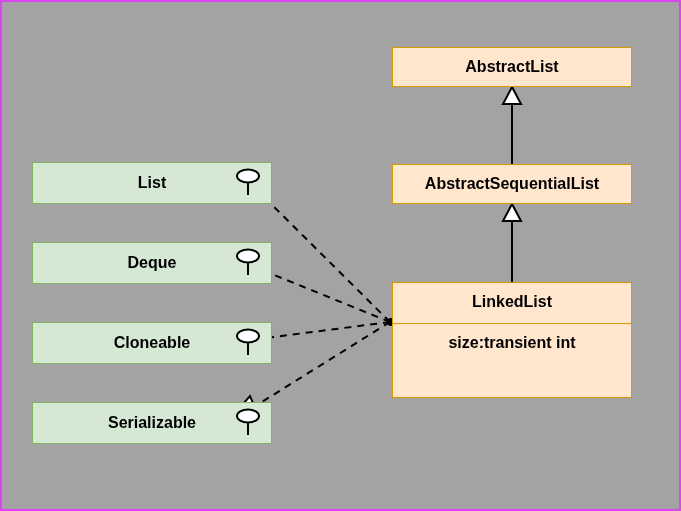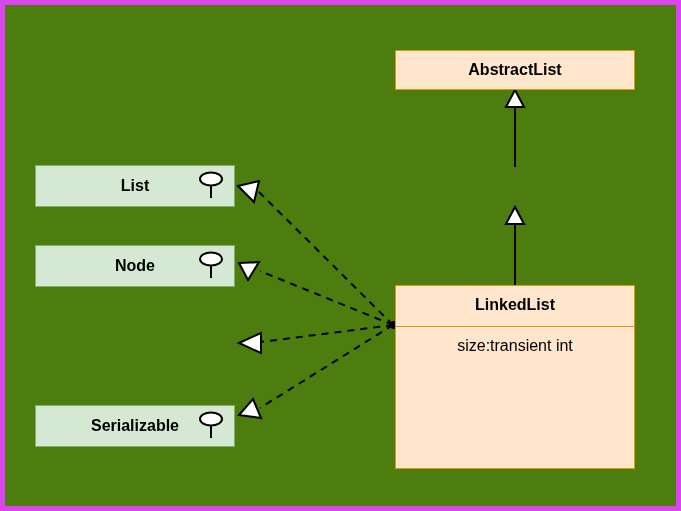--- a/index.html
+++ b/index.html
@@ -5,22 +5,22 @@
 <style>
   html, body {
     margin: 0;
     padding: 0;
     background: #ffffff;
   }
   #canvas {
     position: relative;
     width: 681px;
     height: 511px;
-    background: #4d7c0f;
-    border: 5px solid #d946ef;
+    background: #a3a3a3;
+    border: 2px solid #d946ef;
     box-sizing: border-box;
     overflow: hidden;
     font-family: "Liberation Sans", sans-serif;
   }
 
   
   #connectors {
     position: absolute;
     left: 0;
     top: 0;
@@ -45,28 +45,28 @@
     color: #000000;
     font-size: 16px;
     white-space: nowrap;
     overflow: hidden;
   }
   .uml-class .row.title {
     font-weight: bold;
   }
   .uml-class .row.attr {
     border-top: 1px solid #d79b00;
-    font-weight: normal;
+    font-weight: bold;
   }
 
   
   .uml-interface {
     position: absolute;
     box-sizing: border-box;
-    width: 200px;
+    width: 240px;
     height: 42px;
     background: #d5e8d4;
     border: 1px solid #82b366;
     z-index: 2;
   }
   .uml-interface .iface-label {
     position: absolute;
     left: 0;
     right: 0;
     top: 0;
@@ -123,42 +123,52 @@
       <polygon points="234,410 248,394 256,413" fill="#ffffff" stroke="#000000" stroke-width="2" stroke-linejoin="miter"></polygon>
     </g>
 
     <circle cx="389" cy="320" r="4" fill="#000000"></circle>
   </svg>
 
   <div class="uml-class" style="left:390px; top:45px; width:240px; height:40px;">
     <div class="row title">AbstractList</div>
   </div>
 
+  <div class="uml-class" style="left:390px; top:162px; width:240px; height:40px;">
+    <div class="row title">AbstractSequentialList</div>
+  </div>
 
-  <div class="uml-class" style="left:390px; top:280px; width:240px; height:184px;">
+  <div class="uml-class" style="left:390px; top:280px; width:240px; height:116px;">
     <div class="row title">LinkedList</div>
     <div class="row attr">size:transient int</div>
   </div>
 
   <div class="uml-interface" style="left:30px; top:160px;">
     <div class="iface-label">List</div>
     <svg class="lollipop" viewBox="0 0 26 30">
       <line x1="13" y1="12" x2="13" y2="27" stroke="#000000" stroke-width="2"></line>
       <ellipse cx="13" cy="8" rx="11" ry="6.5" fill="#ffffff" stroke="#000000" stroke-width="2"></ellipse>
     </svg>
   </div>
 
   <div class="uml-interface" style="left:30px; top:240px;">
-    <div class="iface-label">Node</div>
+    <div class="iface-label">Deque</div>
     <svg class="lollipop" viewBox="0 0 26 30">
       <line x1="13" y1="12" x2="13" y2="27" stroke="#000000" stroke-width="2"></line>
       <ellipse cx="13" cy="8" rx="11" ry="6.5" fill="#ffffff" stroke="#000000" stroke-width="2"></ellipse>
     </svg>
   </div>
 
+  <div class="uml-interface" style="left:30px; top:320px;">
+    <div class="iface-label">Cloneable</div>
+    <svg class="lollipop" viewBox="0 0 26 30">
+      <line x1="13" y1="12" x2="13" y2="27" stroke="#000000" stroke-width="2"></line>
+      <ellipse cx="13" cy="8" rx="11" ry="6.5" fill="#ffffff" stroke="#000000" stroke-width="2"></ellipse>
+    </svg>
+  </div>
 
   <div class="uml-interface" style="left:30px; top:400px;text-decoration:underline;">
     <div class="iface-label">Serializable</div>
     <svg class="lollipop" viewBox="0 0 26 30">
       <line x1="13" y1="12" x2="13" y2="27" stroke="#000000" stroke-width="2"></line>
       <ellipse cx="13" cy="8" rx="11" ry="6.5" fill="#ffffff" stroke="#000000" stroke-width="2"></ellipse>
     </svg>
   </div>
 
 </div>

